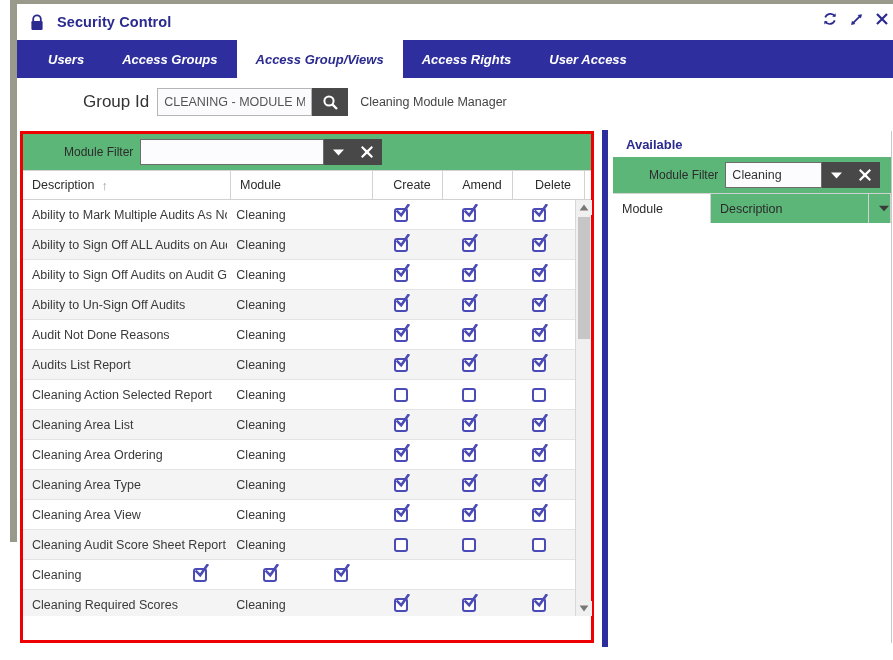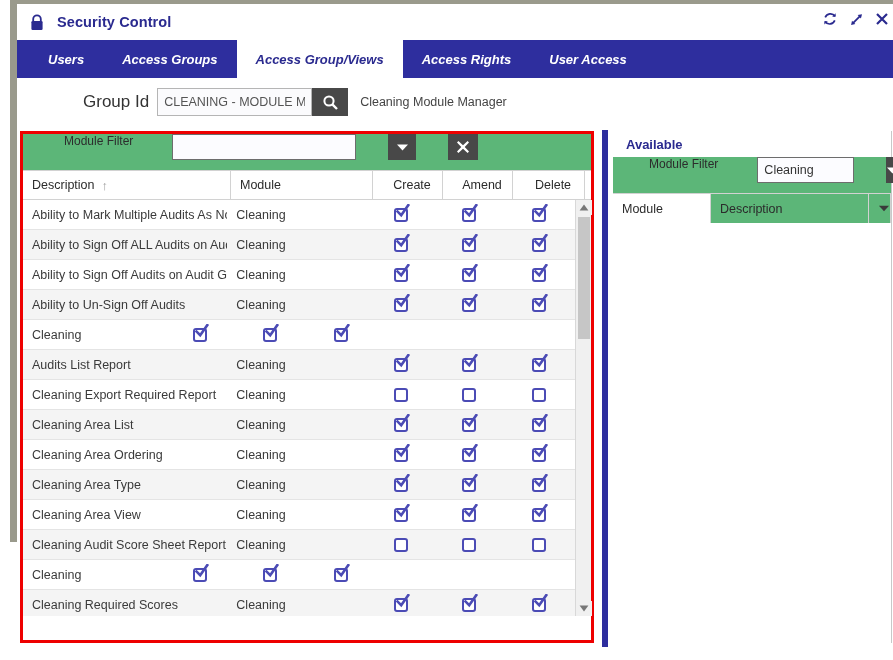--- a/index.html
+++ b/index.html
@@ -96,21 +96,21 @@
     border-bottom: 1px solid #c8c8c8;
   }
 
   .panel-title {
     height: 26px; display:flex; align-items:center;
     padding-left: 13px;
     color: #2a2a8f; font-size: 13px; font-weight: bold;
   }
   .filter-bar {
     height: 36px; background: #5cb678;
-    display: flex; align-items: flex-start; gap: 32px;
+    display: flex; align-items: center;
   }
   .filter-label {
     font-size: 12px; color: #2c2c2c; white-space: nowrap;
   }
   .filter-input {
     height: 26px; border: 1px solid #6d6d6d; background: #fcfcff;
     font-family: "Liberation Sans", sans-serif; font-size: 12.5px; color: #333;
     padding: 0 6px;
   }
   .filter-btn {
@@ -380,20 +380,21 @@
               <div class="cell-cb last">
                 <span class="cb">
                   <span class="bx"></span>
                   <svg class="tick" viewBox="0 0 15 15">
                     <path d="M2.6 7.6 6.2 11.2 13.2 1.2" fill="none" stroke="#4b4bb5" stroke-width="2.6" stroke-linecap="square"></path>
                   </svg>
                 </span>
               </div>
             </div>
             <div class="row">
+              <div class="cell-desc">Audit Not Done Reasons</div>
               <div class="cell-mod">Cleaning</div>
               <div class="cell-cb">
                 <span class="cb">
                   <span class="bx"></span>
                   <svg class="tick" viewBox="0 0 15 15">
                     <path d="M2.6 7.6 6.2 11.2 13.2 1.2" fill="none" stroke="#4b4bb5" stroke-width="2.6" stroke-linecap="square"></path>
                   </svg>
                 </span>
               </div>
               <div class="cell-cb">
@@ -435,21 +436,21 @@
               <div class="cell-cb last">
                 <span class="cb">
                   <span class="bx"></span>
                   <svg class="tick" viewBox="0 0 15 15">
                     <path d="M2.6 7.6 6.2 11.2 13.2 1.2" fill="none" stroke="#4b4bb5" stroke-width="2.6" stroke-linecap="square"></path>
                   </svg>
                 </span>
               </div>
             </div>
             <div class="row">
-              <div class="cell-desc">Cleaning Export Required Report</div>
+              <div class="cell-desc">Cleaning Action Selected Report</div>
               <div class="cell-mod">Cleaning</div>
               <div class="cell-cb">
                 <span class="cb">
                   <span class="bx"></span>
                 </span>
               </div>
               <div class="cell-cb">
                 <span class="cb">
                   <span class="bx"></span>
                 </span>

